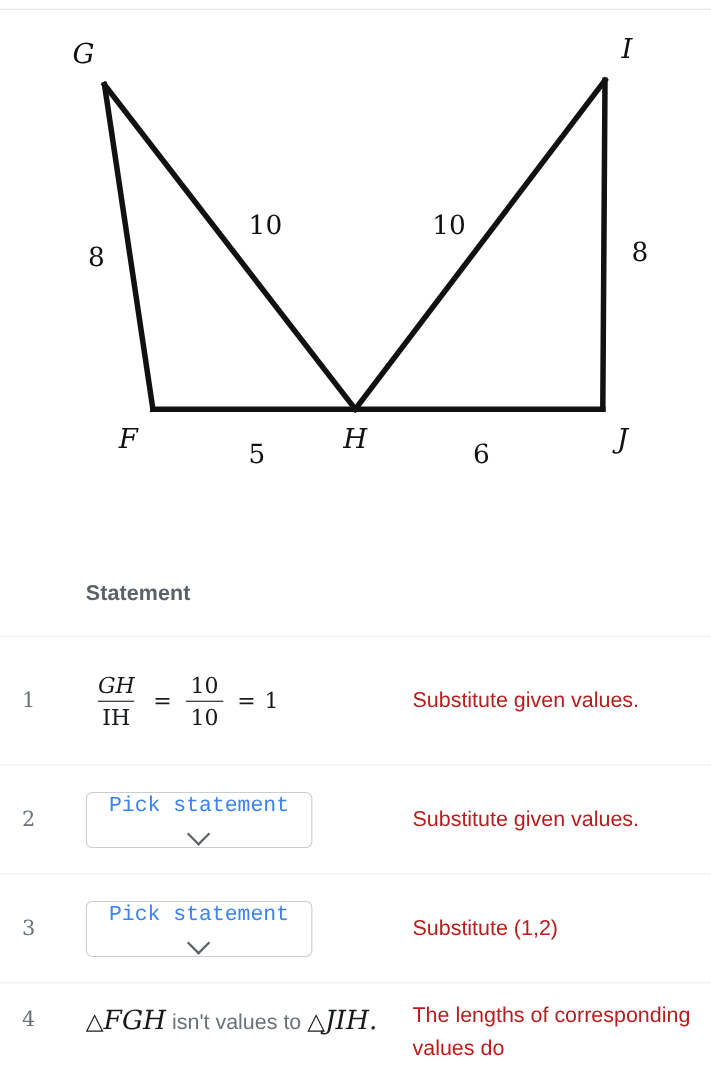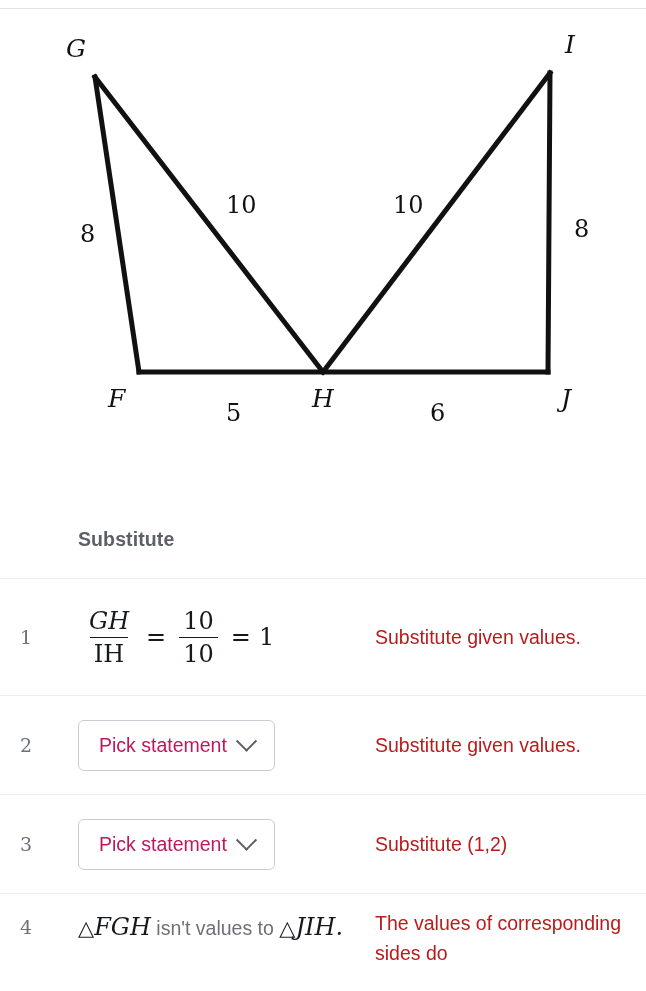--- a/index.html
+++ b/index.html
@@ -110,21 +110,21 @@
   .row-4 .num-cell { padding-top: 22px; }
   .row-4 .stmt-cell { padding-top: 14px; }
   .row-4 .reason-cell { padding-top: 14px; }
 
   
   .math {
     font-family: "DejaVu Serif", "Liberation Serif", serif;
     color: #16191c;
     display: flex;
     align-items: center;
-    font-size: 24px;
+    font-size: 20px;
   }
   .frac {
     display: inline-flex;
     flex-direction: column;
     align-items: center;
     vertical-align: middle;
     margin: 0 7px;
   }
   .frac .numer {
     padding: 0 4px 2px 4px;
@@ -161,24 +161,25 @@
     display: inline-flex;
     align-items: center;
     justify-content: center;
     gap: 12px;
     height: 51px;
     padding: 0 20px;
     background: #ffffff;
     border: 1px solid #c9cdd1;
     border-radius: 6px;
     font-size: 19.5px;
-    color: #be185d;
-    font-family: Liberation Sans, sans-serif;
+    color: #3b82f6;
+    font-family: Liberation Mono, monospace;
     cursor: pointer;
     box-sizing: border-box;
+    flex-direction: column;
   }
   .chev {
     display: inline-block;
     width: 13px;
     height: 13px;
     border-right: 2px solid #5b6166;
     border-bottom: 2px solid #5b6166;
     transform: rotate(45deg) translate(-3px,-3px);
   }
 </style>
@@ -212,21 +213,21 @@
       <text class="slabel" x="574" y="228">8</text>
       <text class="slabel" x="226" y="412">5</text>
       <text class="slabel" x="430" y="412">6</text>
     </svg>
   </div>
 
   <div class="proof-table">
 
     <div class="row head">
       <div class="num-cell"></div>
-      <div class="stmt-cell col-head">Substitute</div>
+      <div class="stmt-cell col-head">Statement</div>
     </div>
 
     <div class="row row-1">
       <div class="num-cell">1</div>
       <div class="stmt-cell">
         <div class="math">
           <span class="frac">
             <span class="numer">GH</span>
             <span class="denom">IH</span>
           </span>
@@ -264,17 +265,17 @@
       <div class="reason-cell">Substitute (1,2)</div>
     </div>
 
     <div class="row row-4">
       <div class="num-cell">4</div>
       <div class="stmt-cell">
         <div class="tri-stmt"><span class="tri-glyph">△</span><span class="mathi">FGH</span>
           <span>isn't values to</span>
           <span class="tri-glyph">△</span><span class="mathi">JIH</span><span class="mathi">.</span></div>
       </div>
-      <div class="reason-cell">The values of corresponding sides do</div>
+      <div class="reason-cell">The lengths of corresponding values do</div>
     </div>
 
   </div>
 </div>
 
 </body></html>

